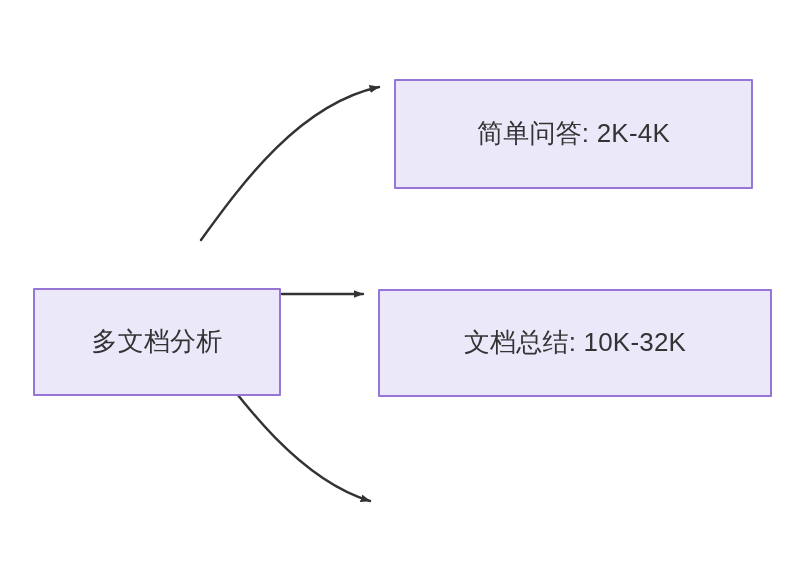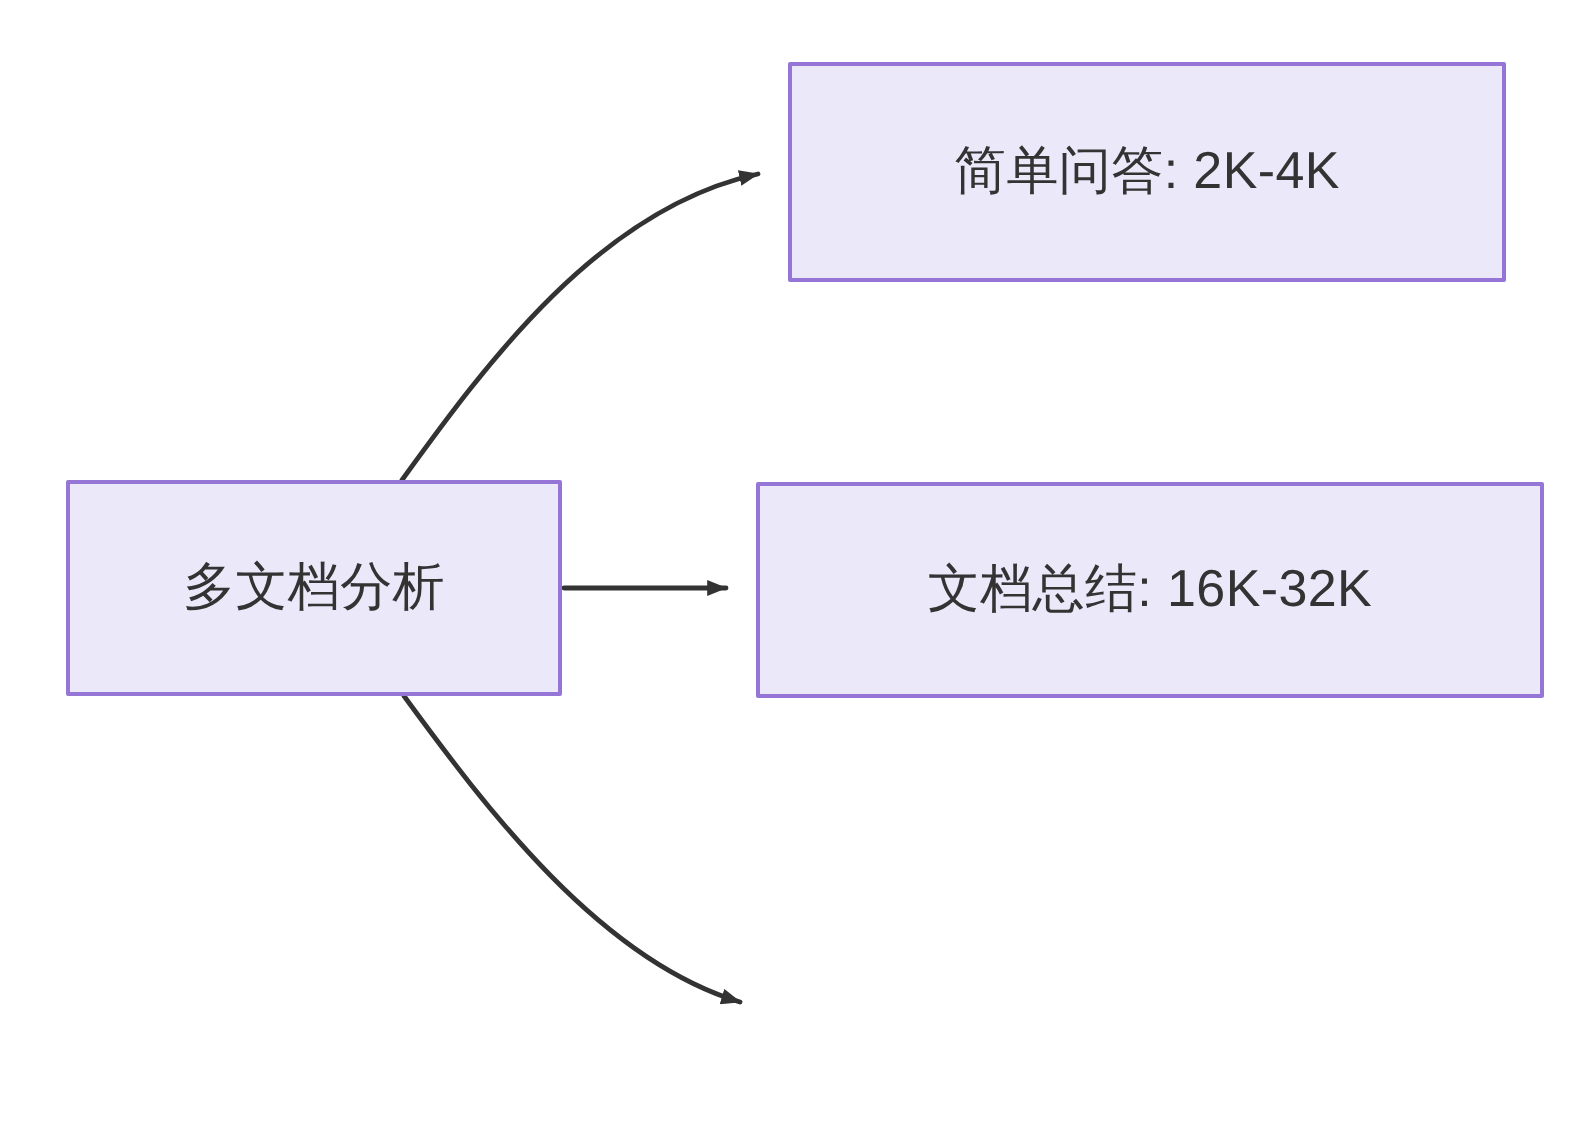--- a/index.html
+++ b/index.html
@@ -32,20 +32,21 @@
     border: 2px solid #9575d6;
     border-radius: 1px;
     display: flex;
     align-items: center;
     justify-content: center;
     color: #333333;
     font-size: 26px;
     font-weight: 400;
     letter-spacing: 0.2px;
     white-space: nowrap;
+    margin-top: 48px;
   }
   .node-label {
     display: block;
     line-height: 1.2;
   }
   #node-root {
     left: 33px;
     top: 240px;
     width: 248px;
     height: 108px;
@@ -90,17 +91,17 @@
 
   <div class="node" id="node-root">
     <span class="node-label">多文档分析</span>
   </div>
 
   <div class="node" id="node-simple-qa">
     <span class="node-label">简单问答: 2K-4K</span>
   </div>
 
   <div class="node" id="node-doc-summary">
-    <span class="node-label">文档总结: 16K-32K</span>
+    <span class="node-label">文档总结: 10K-32K</span>
   </div>
 
 
 </div>
 
 </body></html>

